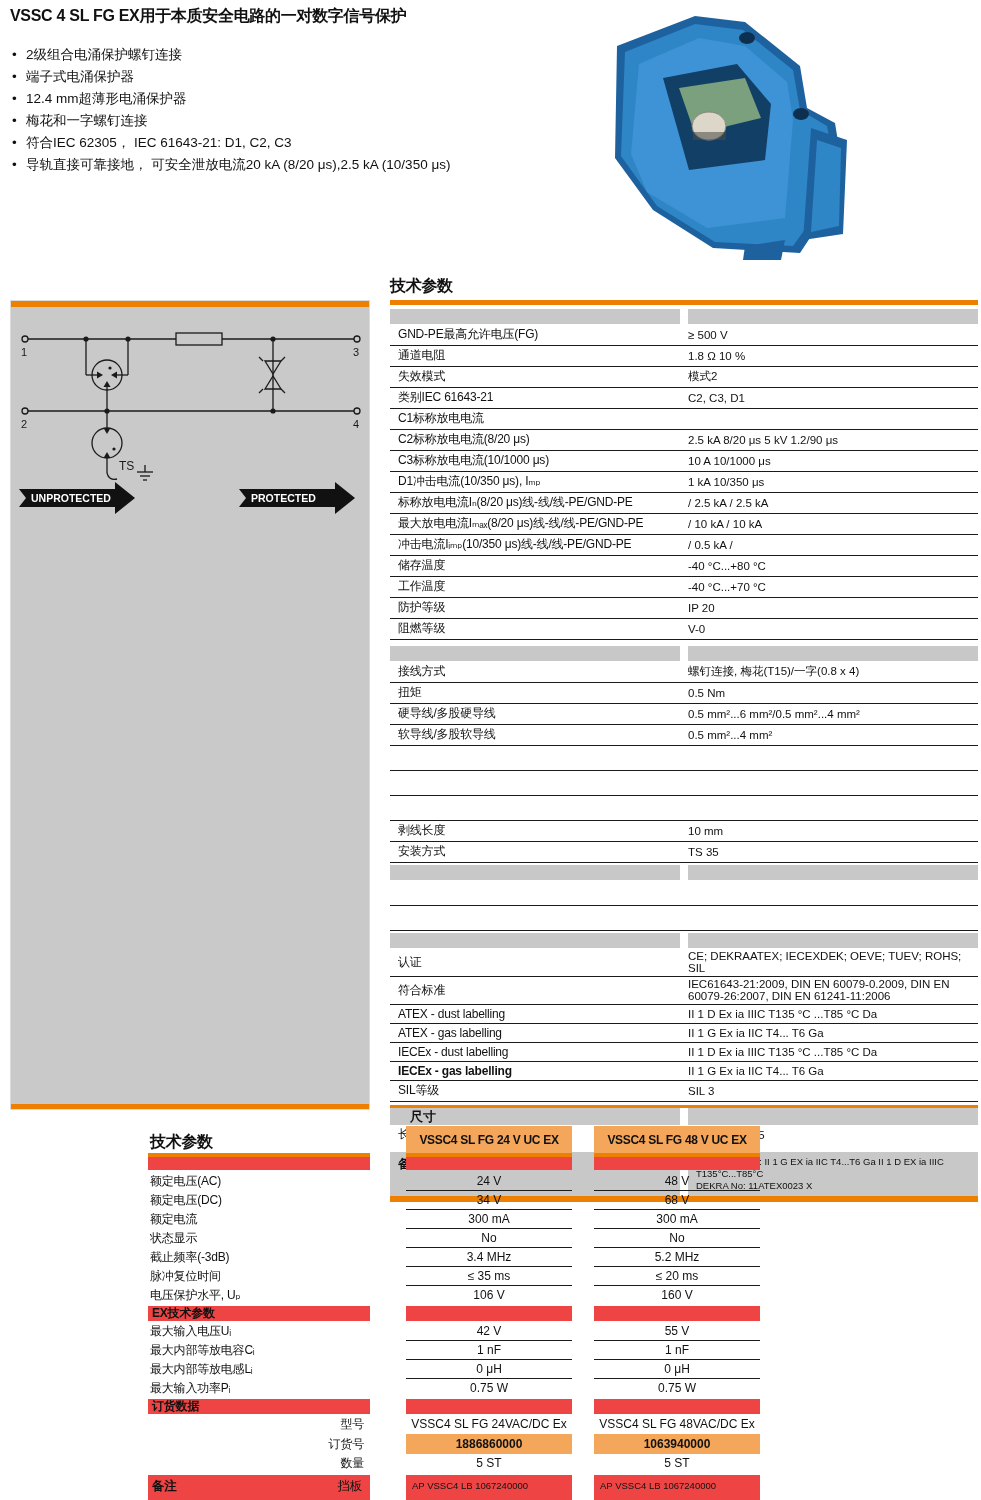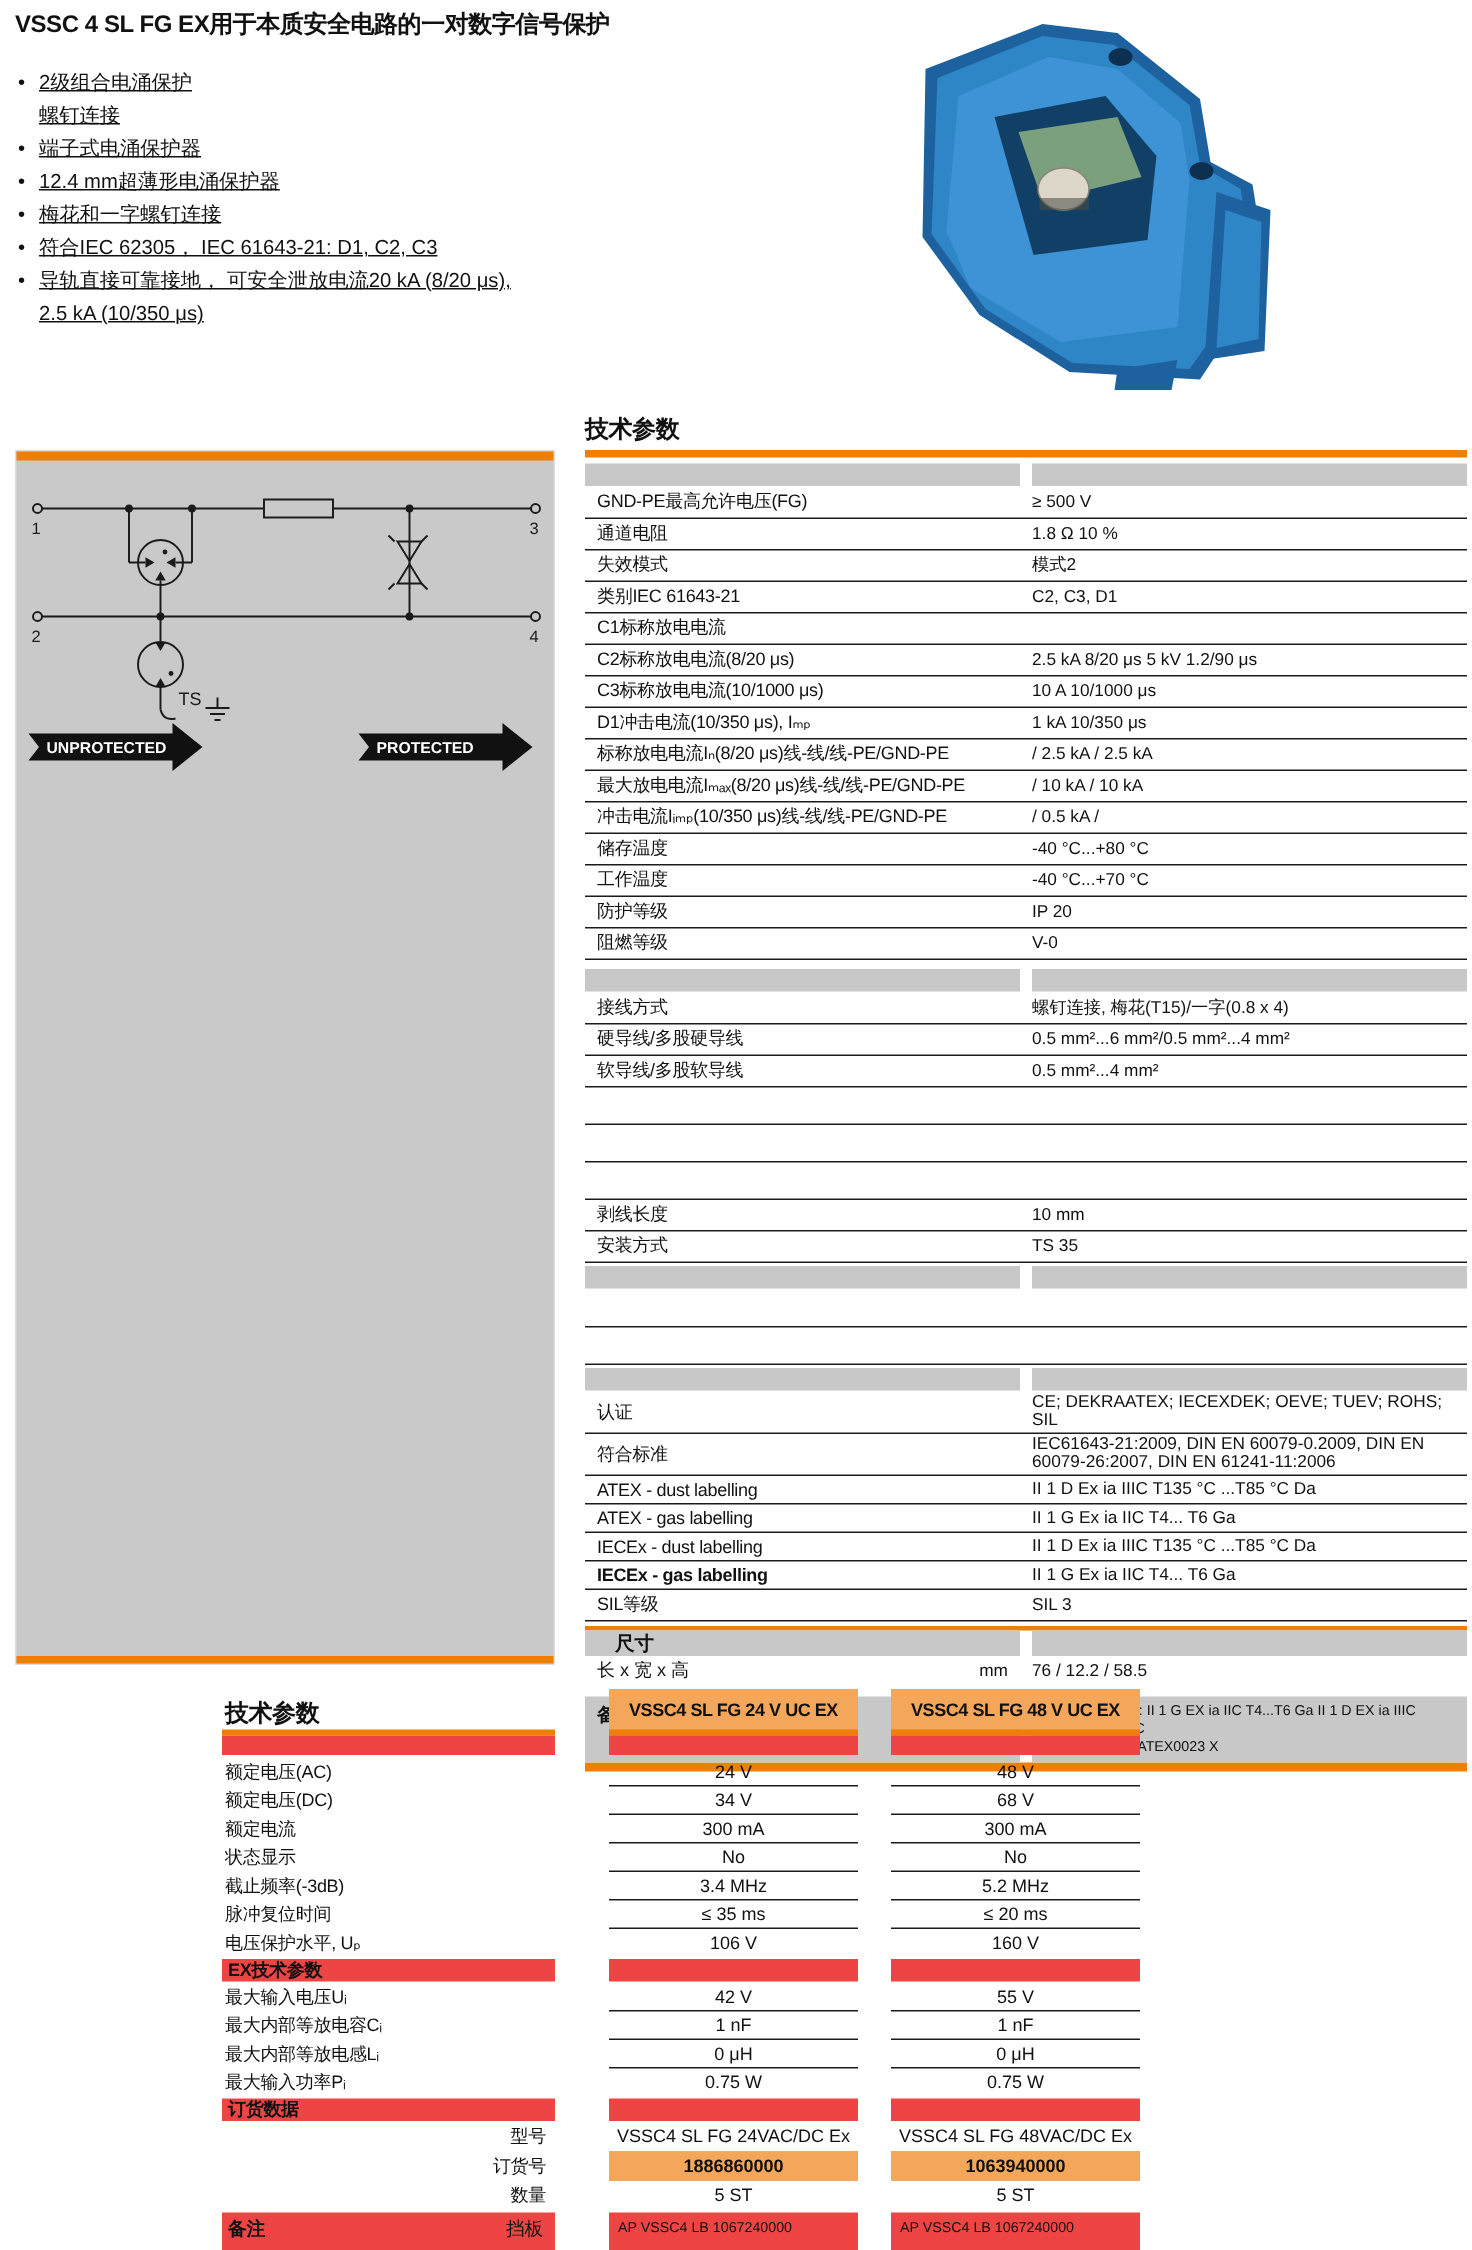--- a/index.html
+++ b/index.html
@@ -5,21 +5,21 @@
   html,body{margin:0;padding:0;}
   body{
     width:981px;height:1500px;position:relative;background:#fff;
     font-family:"Liberation Sans","DejaVu Sans",sans-serif;color:#111;
     overflow:hidden;
   }
   .doc-title{position:absolute;left:10px;top:6px;font-size:16px;font-weight:bold;letter-spacing:-0.3px;}
   .features{position:absolute;left:12px;top:44px;margin:0;padding:0;list-style:none;}
   .feature{display:flex;font-size:13.5px;line-height:22px;}
   .feature .bullet{width:14px;flex:0 0 14px;}
-  .ftext{display:flex;flex-direction:column;text-decoration:underline;}
+  .ftext{display:flex;}
   .photo{position:absolute;left:595px;top:8px;}
   
   .diagram{position:absolute;left:10px;top:300px;width:360px;height:810px;background:#C9C9C9;border:1px solid #dcdcdc;box-sizing:border-box;}
   .dbar-top{height:6px;background:#EE7F00;}
   .dbar-bottom{position:absolute;left:0;right:0;bottom:0;height:5px;background:#EE7F00;}
   .circuit{display:block;margin-top:6px;}
   
   .tech{position:absolute;left:390px;top:276px;width:588px;}
   .tech-title,.bt-title{font-size:16px;font-weight:bold;letter-spacing:-0.3px;}
   .tech-title{margin-bottom:3px;}
@@ -301,20 +301,24 @@
         <div class="b2"></div>
       </div>
 
     <div>
 
         <div class="trow">
           <div class="lbl">接线方式</div>
           <div class="val">螺钉连接, 梅花(T15)/一字(0.8 x 4)</div>
         </div>
 
+        <div class="trow">
+          <div class="lbl">扭矩</div>
+          <div class="val">0.5 Nm</div>
+        </div>
 
         <div class="trow">
           <div class="lbl">硬导线/多股硬导线</div>
           <div class="val">0.5 mm²...6 mm²/0.5 mm²...4 mm²</div>
         </div>
 
         <div class="trow">
           <div class="lbl">软导线/多股软导线</div>
           <div class="val">0.5 mm²...4 mm²</div>
         </div>

